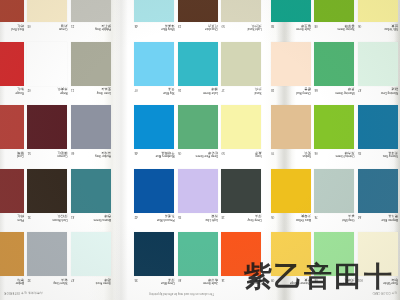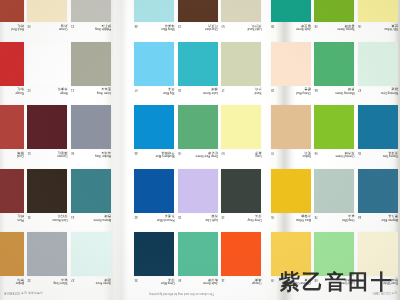--- a/index.html
+++ b/index.html
@@ -73,21 +73,21 @@
   }
   .cell .chip{
     width:100%;
     box-shadow:0 0 0 .3px rgba(0,0,0,.05);
   }
 
   
   #watermark{
     position:absolute;
     right:6px;bottom:4px;
-    font-size:21px;
+    font-size:28px;
     font-weight:bold;
     letter-spacing:2px;
     color:rgba(25,25,25,.88);
     font-family:"DejaVu Sans", sans-serif;
     white-space:nowrap;
     pointer-events:none;
   }
 
   
   #wash{

